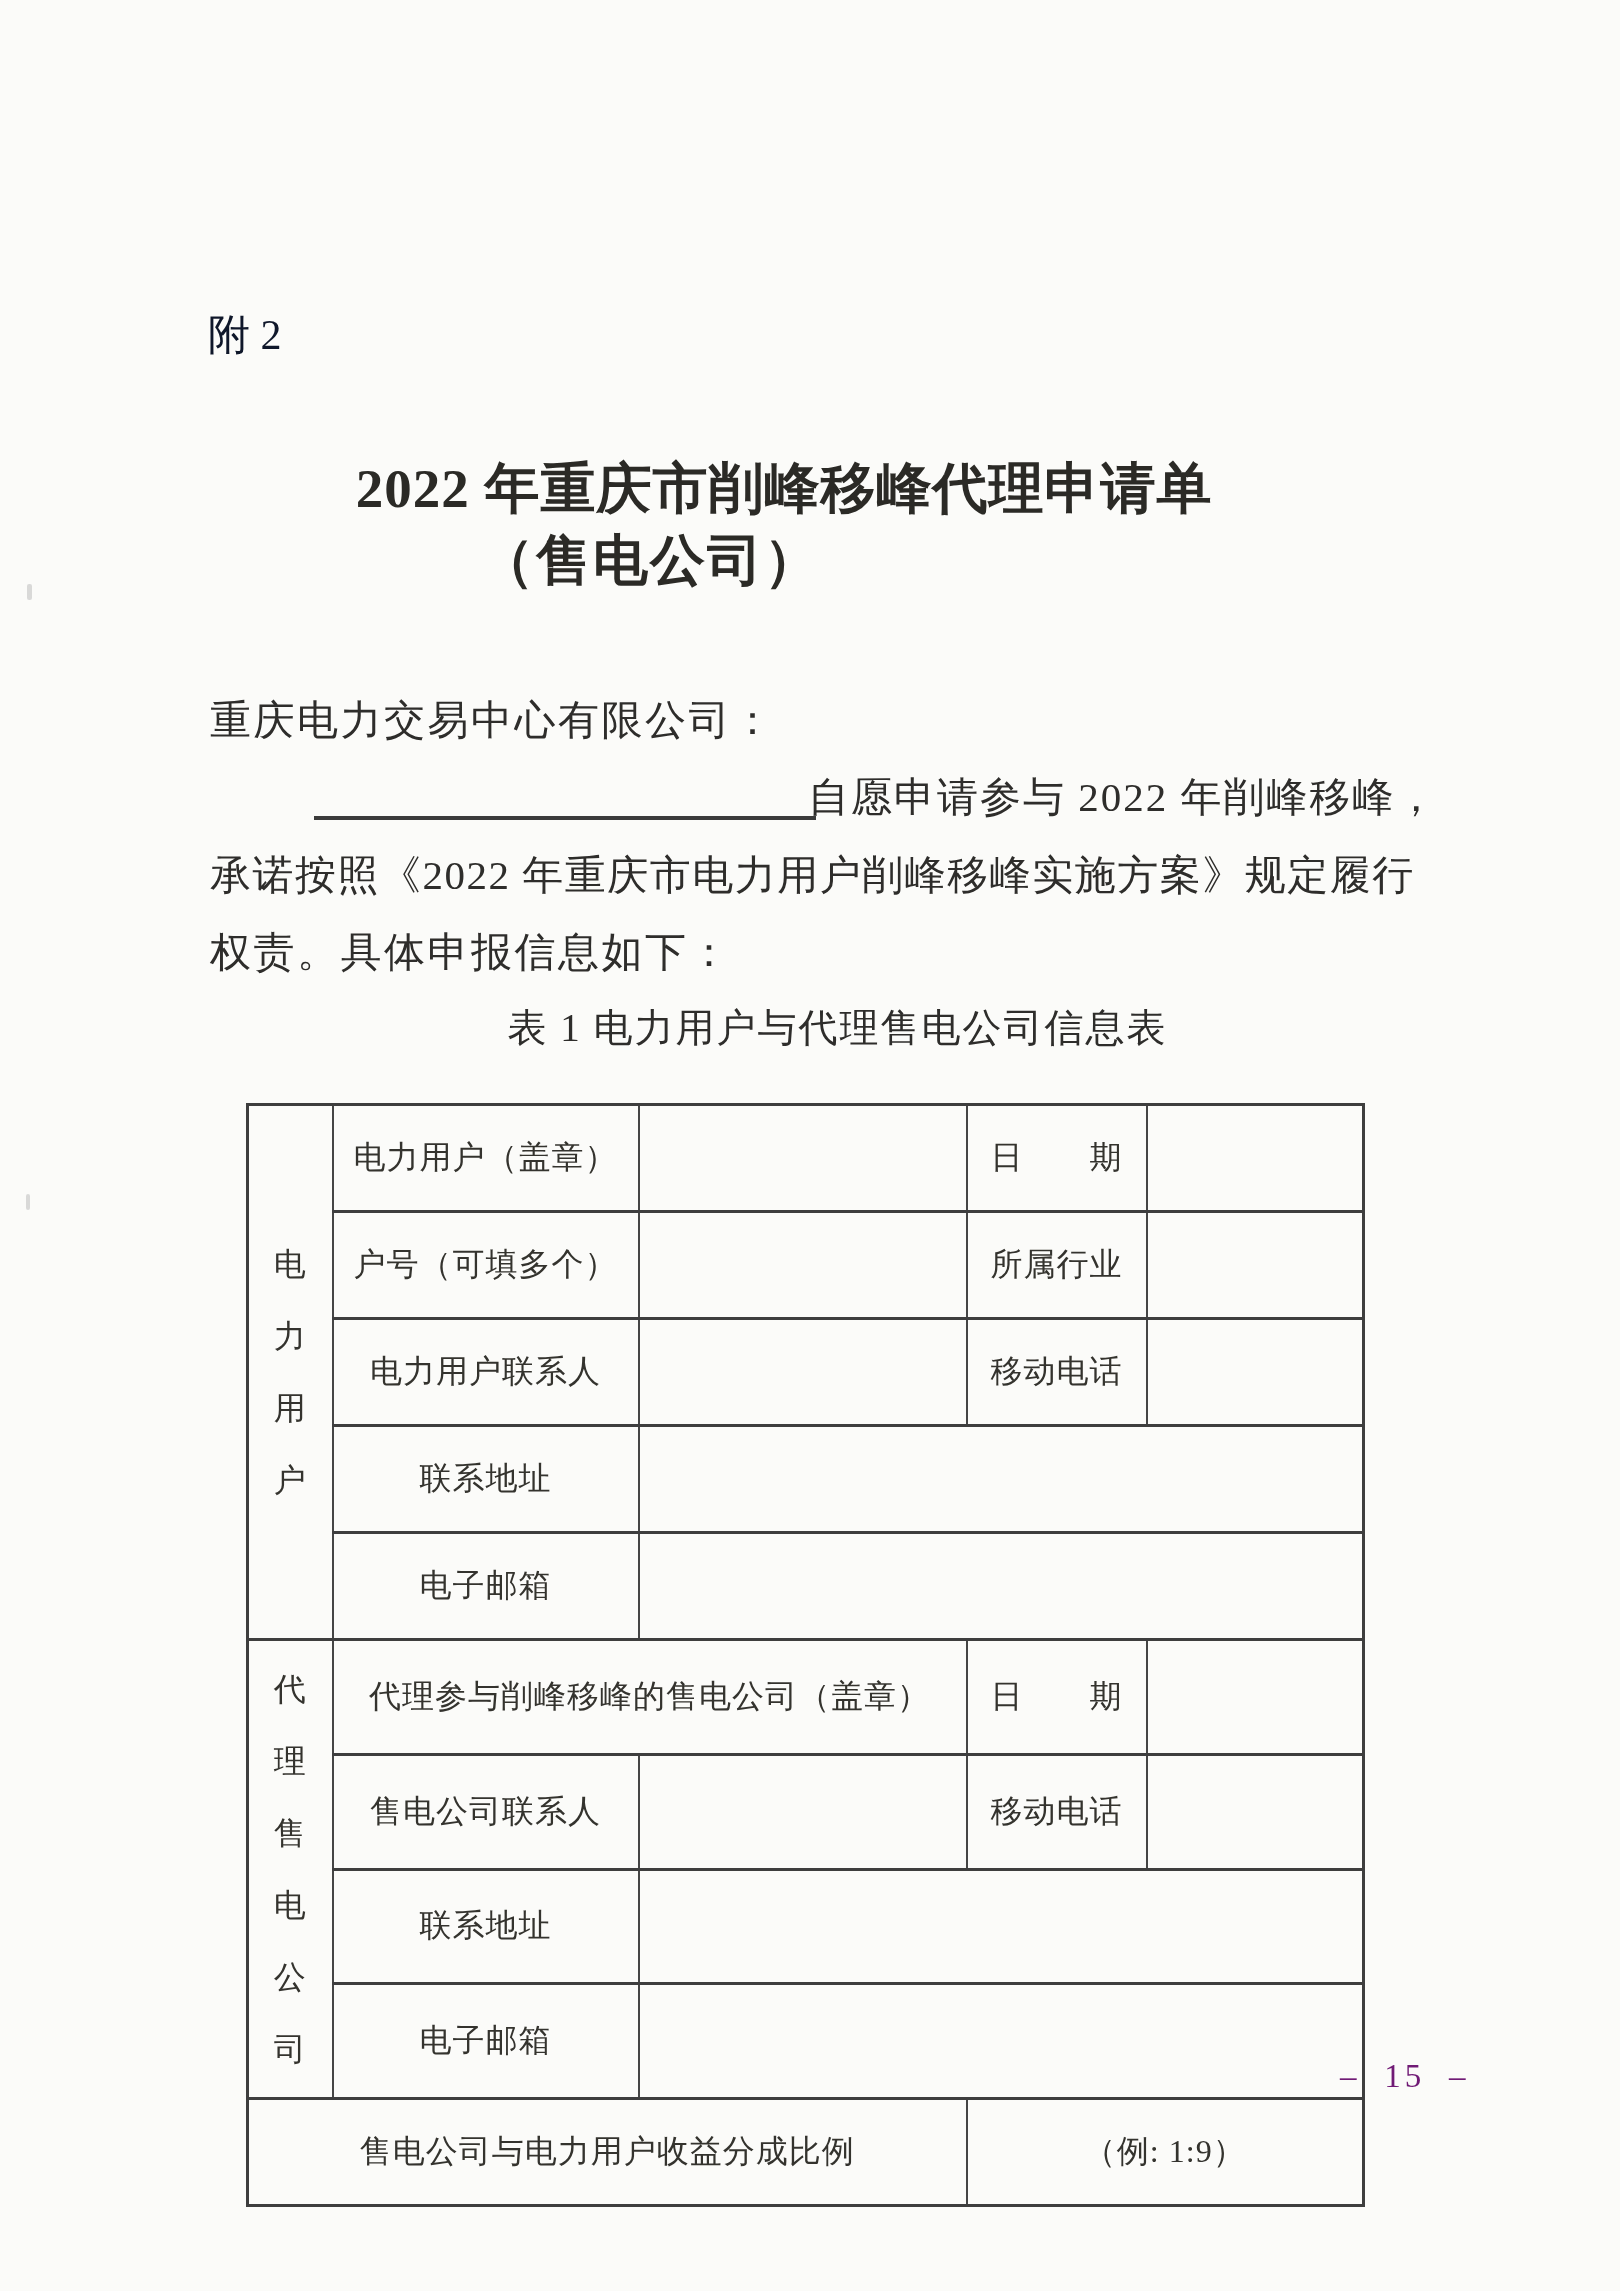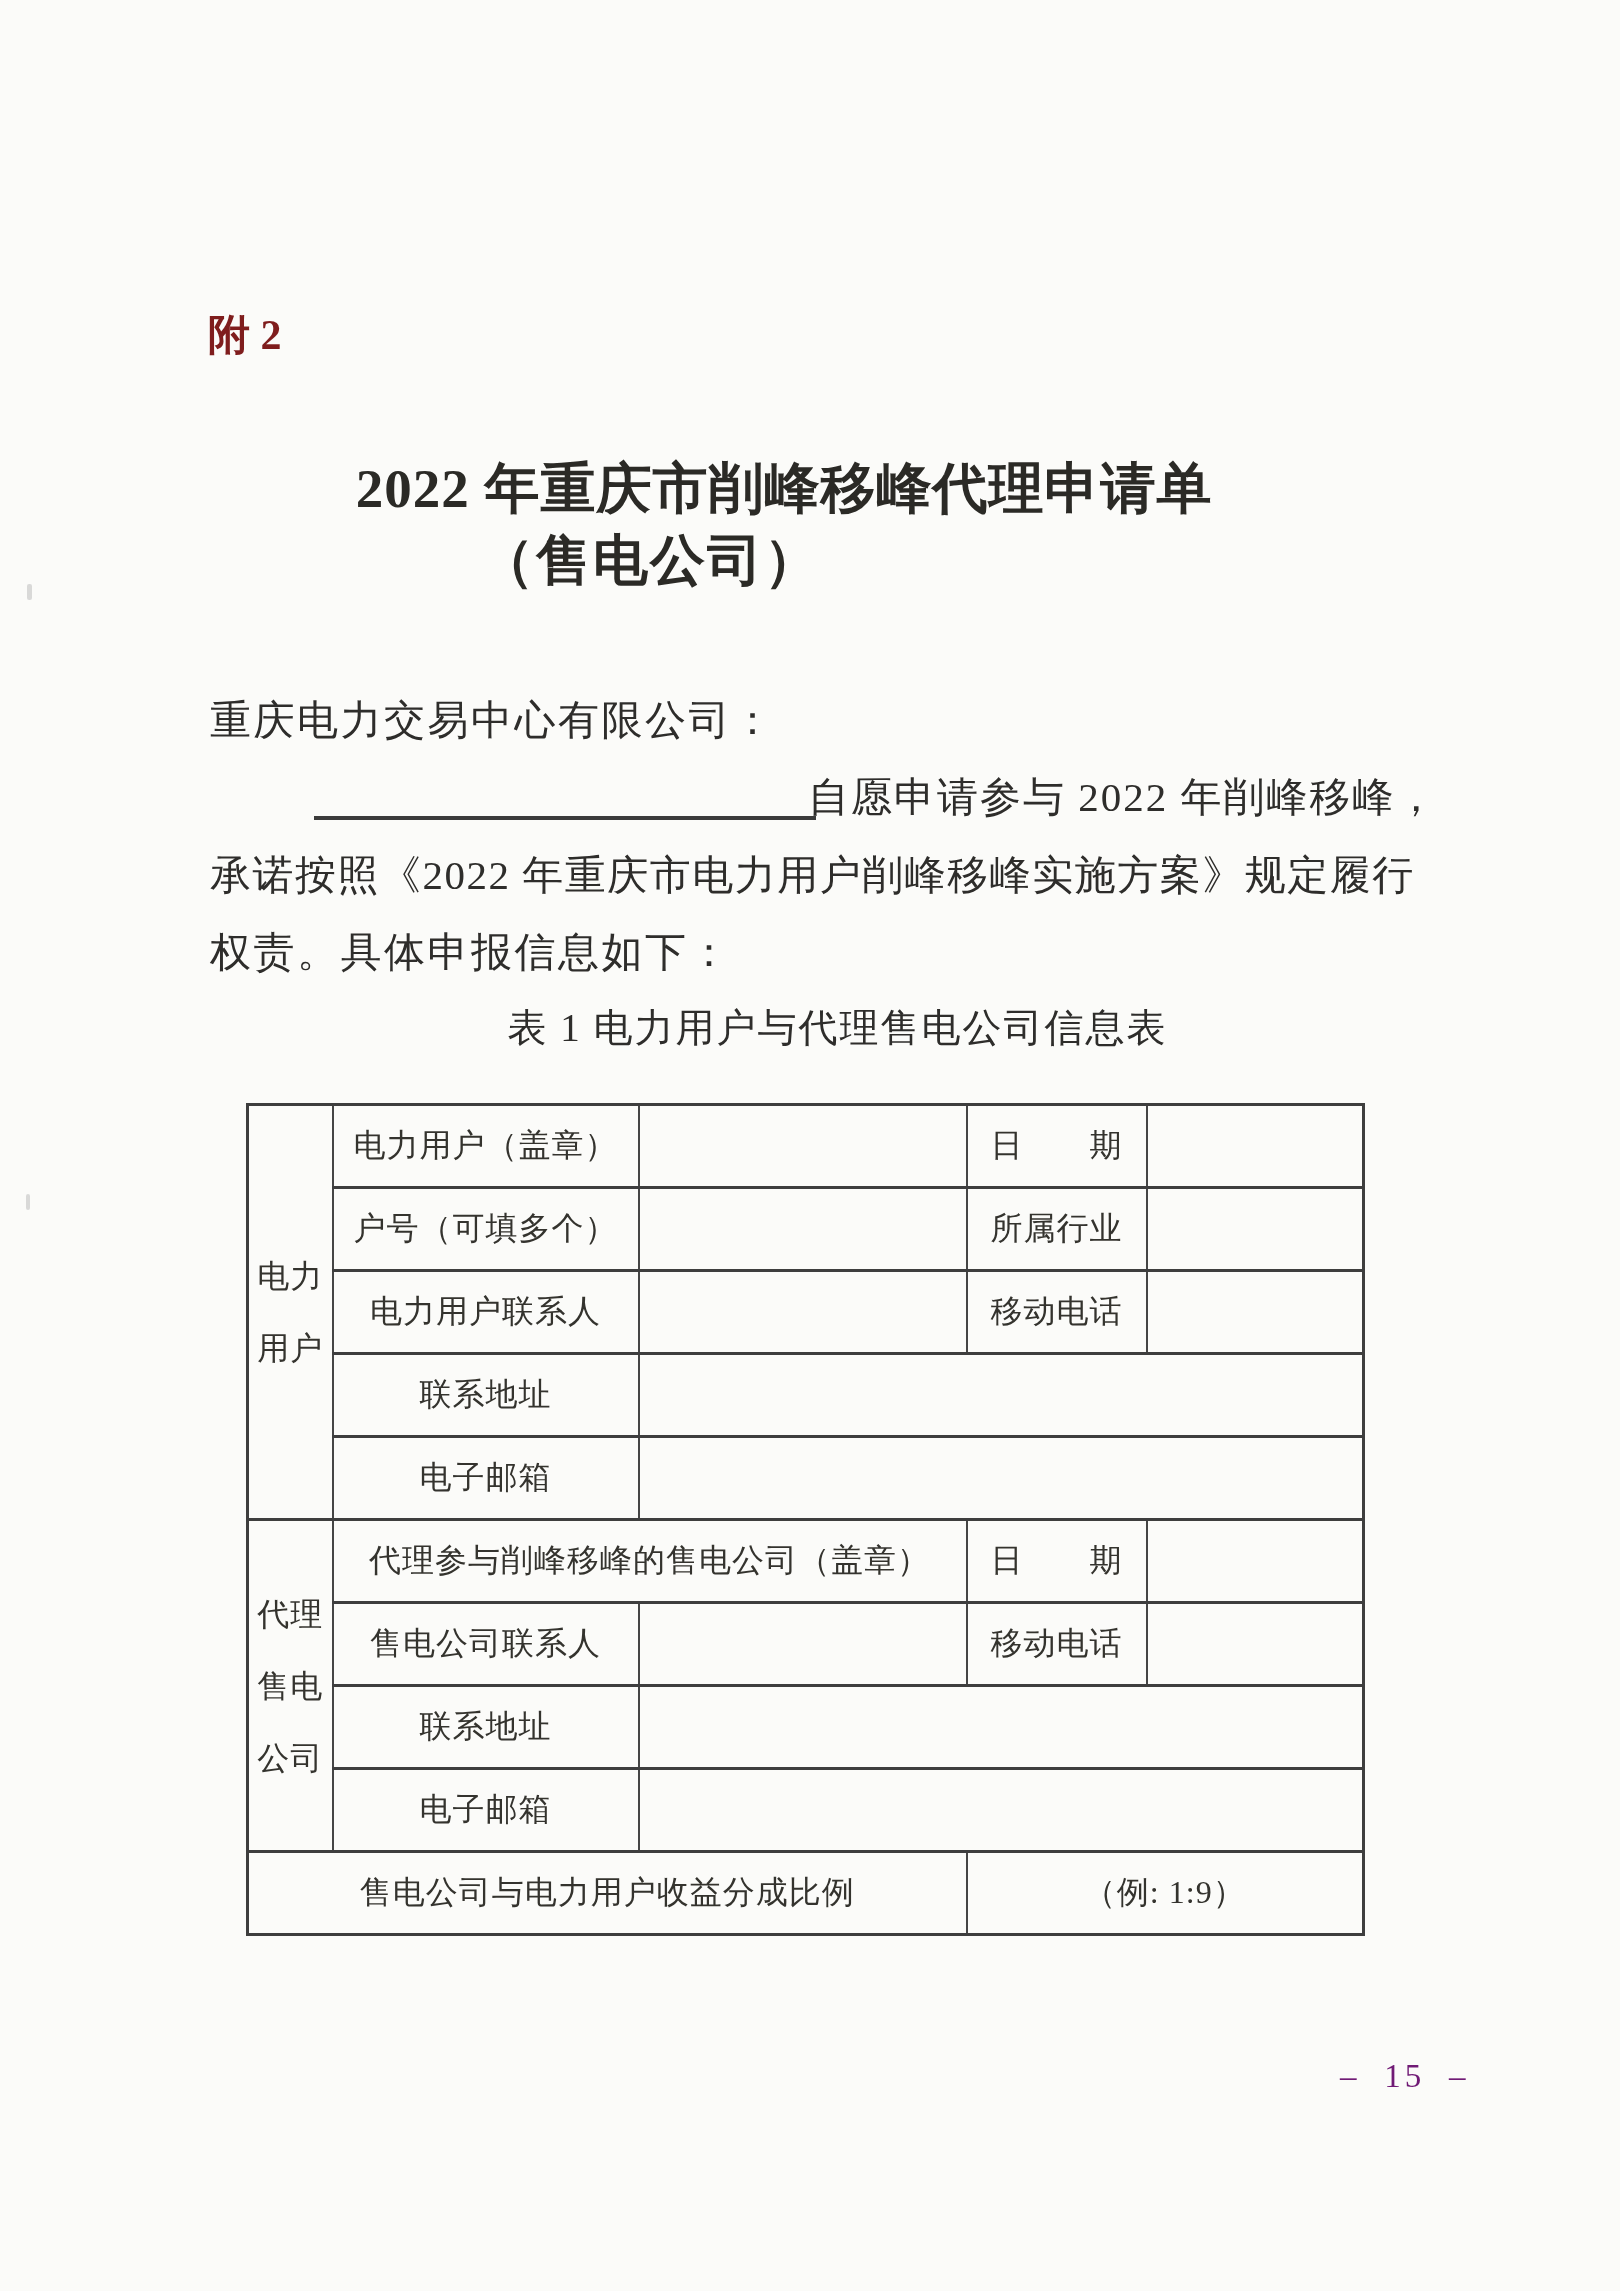--- a/index.html
+++ b/index.html
@@ -14,22 +14,22 @@
     font-family: "Liberation Serif", "DejaVu Serif", serif;
     color: #2e2d2b;
     overflow: hidden;
   }
   .abs { position: absolute; }
 
   .attachment-label {
     left: 208px; top: 312px;
     font-size: 42px;
     line-height: 47px;
-    font-weight: 700;
-    color: #7f1d1d;
+    font-weight: 400;
+    color: #0f172a;
   }
   .title-line1 {
     left: 0; top: 457px;
     width: 1568px;
     text-align: center;
     font-size: 55px;
     line-height: 63px;
     font-weight: 700;
     letter-spacing: 1px;
     color: #2b2a26;
@@ -76,21 +76,21 @@
     table-layout: fixed;
     width: 1116px;
     border: 3.9px solid #3e3e3e;
   }
   table.info-table td {
     border-left: 2px solid #454545;
     border-right: 2px solid #454545;
     border-top: 3.9px solid #3e3e3e;
     border-bottom: 3.9px solid #3e3e3e;
     height: 80px;
-    padding: 0;
+    padding: 12px;
     font-size: 32px;
     letter-spacing: 1px;
     text-align: center;
     vertical-align: middle;
     color: #34332e;
     font-family: Liberation Serif, serif;
   }
   td.group-cell {
     font-size: 33px;
     line-height: 72px;

